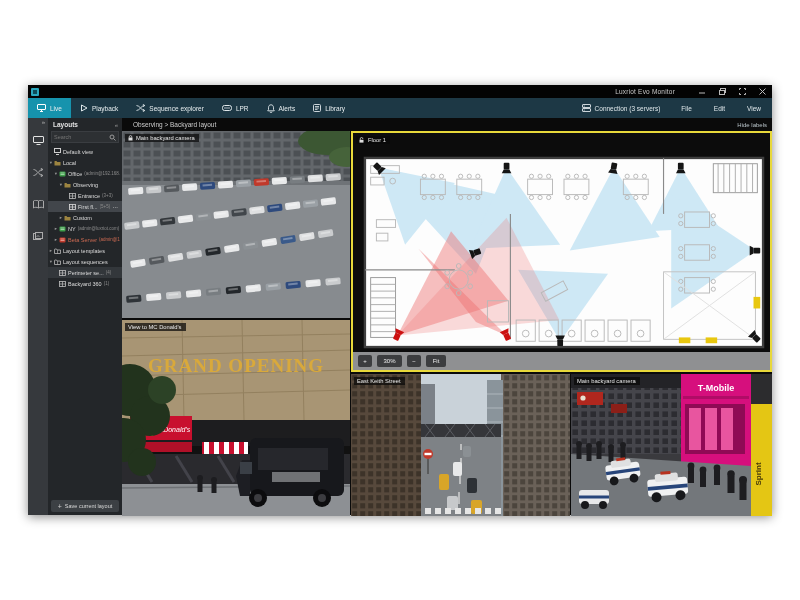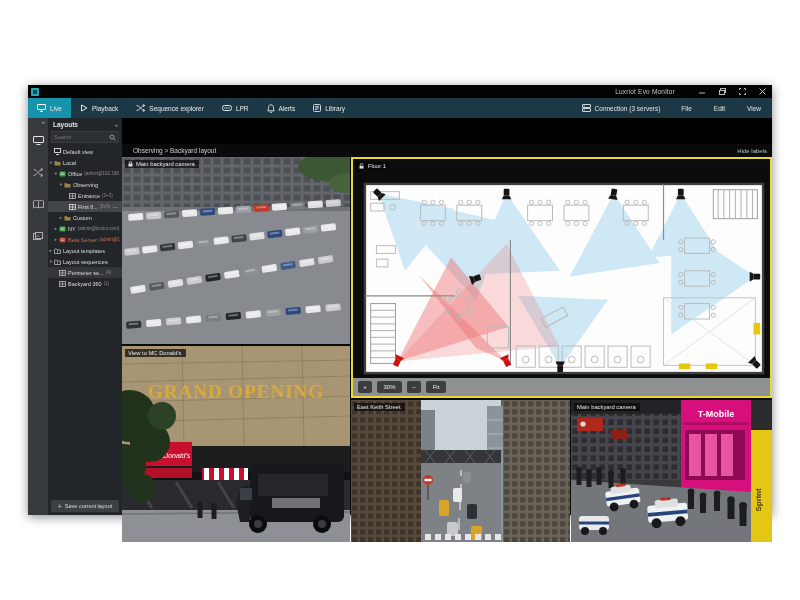--- a/index.html
+++ b/index.html
@@ -43,21 +43,21 @@
   .trow .tdetail{font-size:4.5px;color:#8b8b8b;margin-left:2px;white-space:nowrap;overflow:hidden;}
   .trow.red .tlabel,.trow.red .tdetail{color:#cd6a52;}
   .trow.sel{background:#42464b;}
   .trow.subsel{background:#33373b;}
   .trow .menu{margin-left:auto;color:#cfcfcf;font-size:5.5px;padding-right:2px;}
   .ind1{padding-left:5px;}.ind2{padding-left:10px;}.ind3{padding-left:15px;}
   .savebtn{margin:3px 3px 0 3px;height:12px;background:#3c4044;border-radius:2px;display:flex;
     align-items:center;justify-content:center;gap:3px;color:#dadada;font-size:5.5px;flex:0 0 auto;}
   .savebtn .plus{font-size:7px;line-height:1;color:#cfcfcf;}
   
-  .main{flex:1;background:#0a0a0a;display:flex;flex-direction:column;min-width:0;margin-top:26px;}
+  .main{flex:1;background:#0a0a0a;display:flex;flex-direction:column;min-width:0;}
   .crumbbar{height:13px;display:flex;align-items:center;flex:0 0 auto;}
   .crumb{font-size:6.5px;color:#cccccc;margin-left:11px;}
   .hidelabels{margin-left:auto;margin-right:5px;font-size:6px;color:#b9c4c9;}
   .content{flex:1;position:relative;}
   .tile{position:absolute;overflow:hidden;background:#111;}
   .tile svg.scene{position:absolute;inset:0;width:100%;height:100%;}
   .chip{position:absolute;top:3px;left:3px;background:rgba(8,8,8,.72);color:#e8e8e8;
     font-size:5.8px;padding:1px 4px 1px 3px;display:flex;align-items:center;gap:3px;z-index:5;}
   .tileA{left:0;top:0;width:228px;height:187px;}
   .tileC{left:0;top:189px;width:228px;height:196px;}

